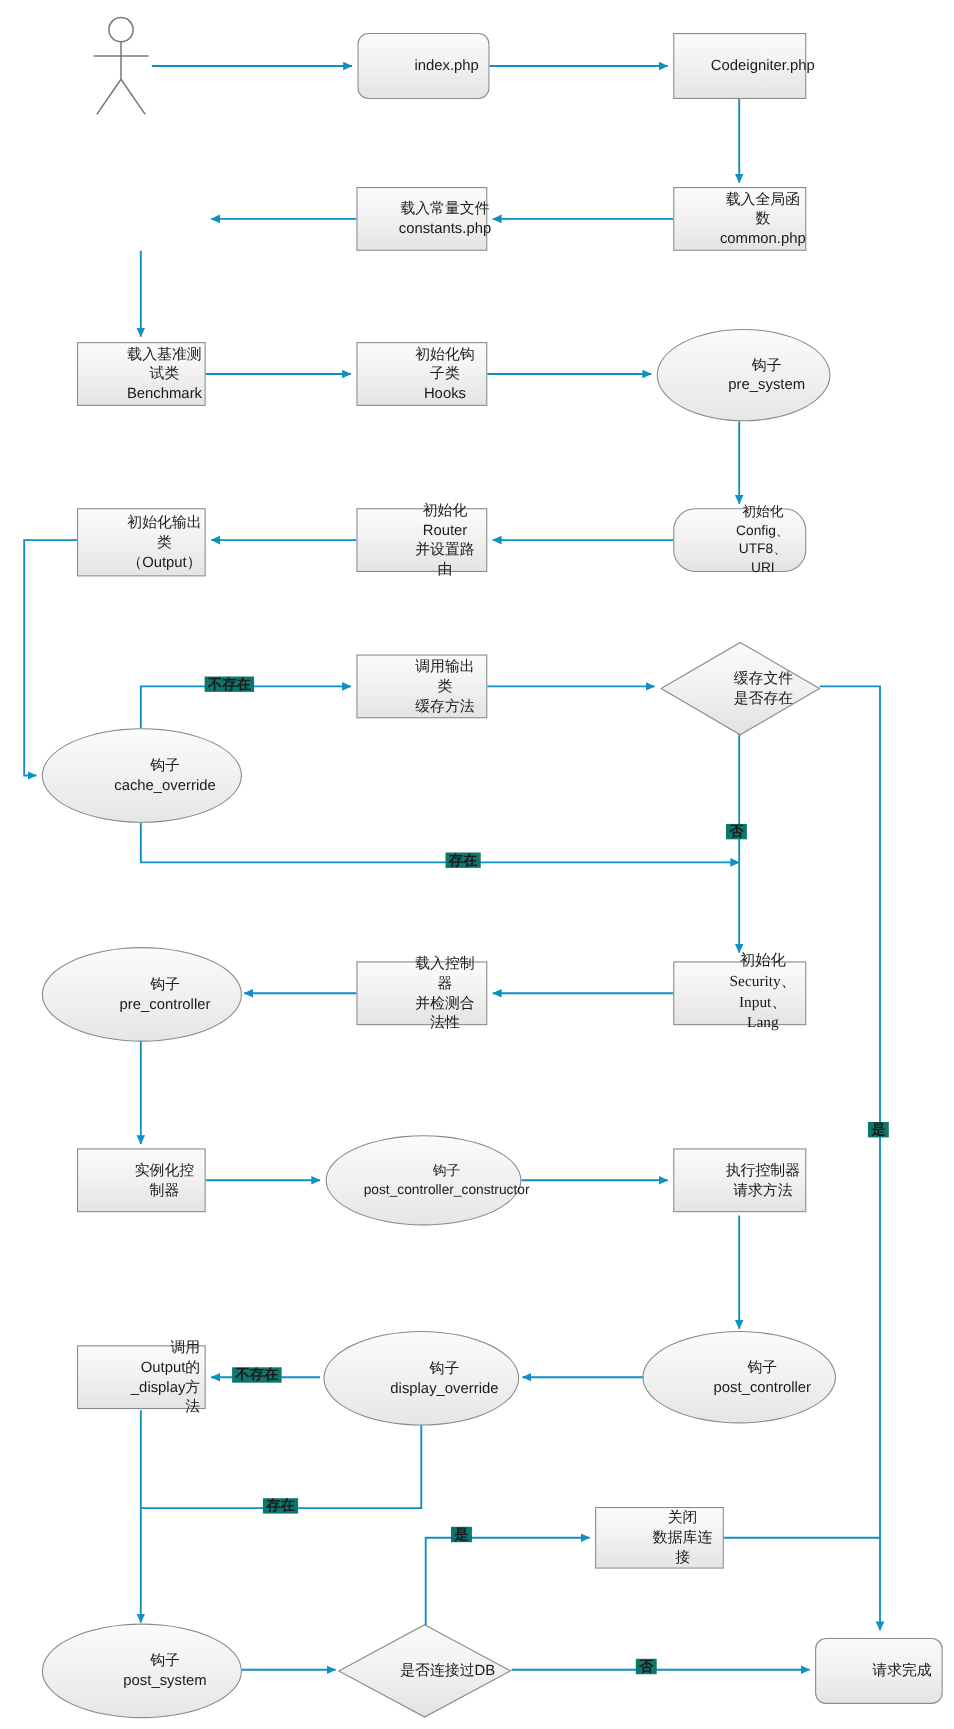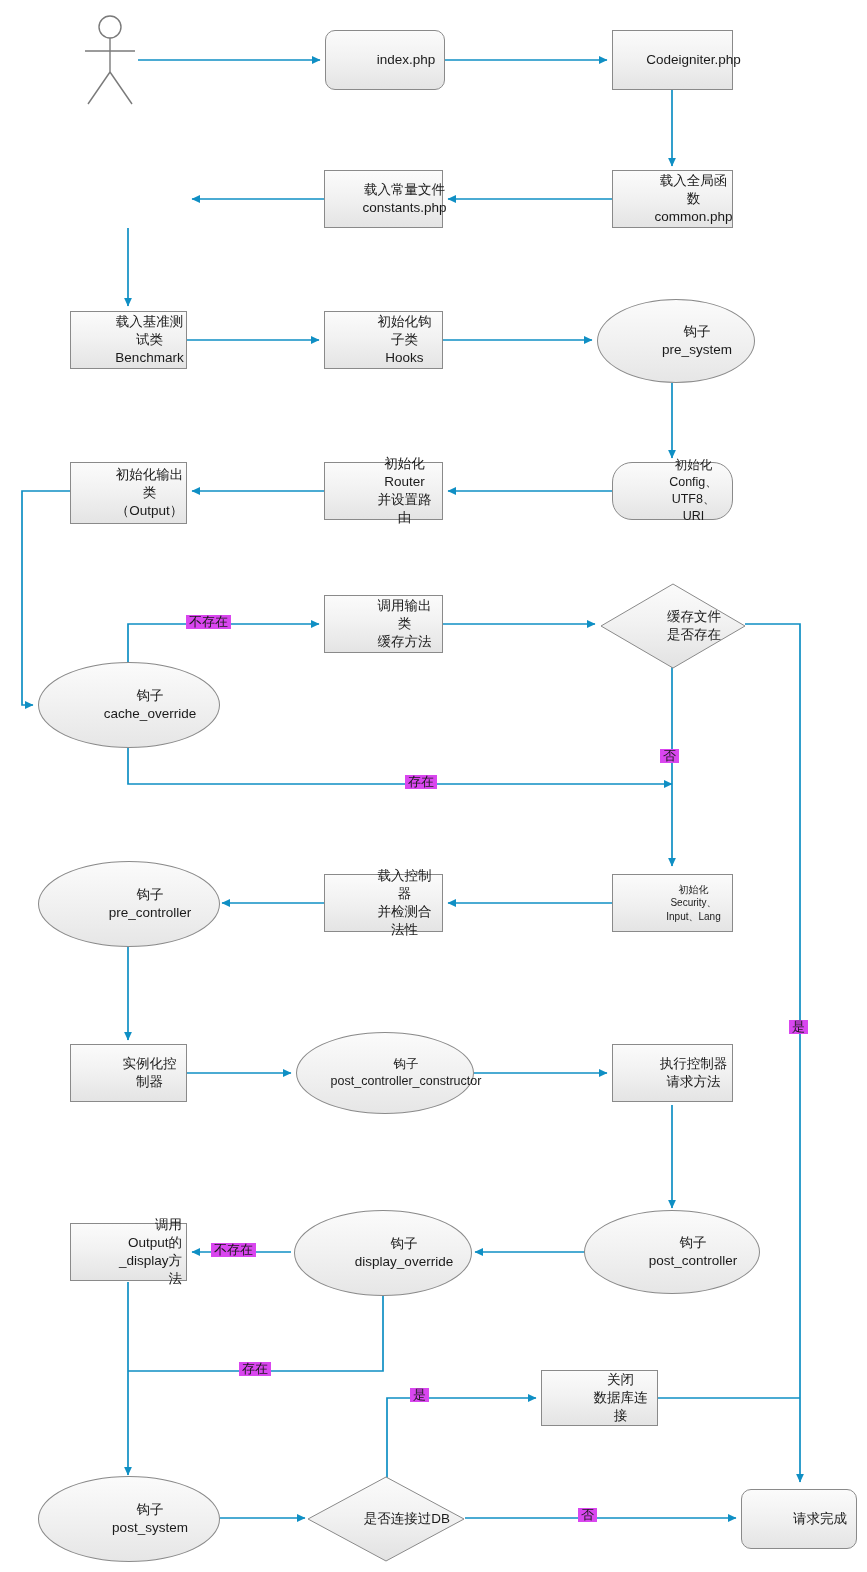--- a/index.html
+++ b/index.html
@@ -62,25 +62,26 @@
   
   .n-diamond {
     background: transparent;
     border: none;
     align-items: center;
   }
   .edge-label {
     position: absolute;
     font-size: 13px;
     color: #1a1a1a;
-    background: #d946ef;
+    background: #0f766e;
     padding: 0 3px;
     z-index: 4;
     white-space: nowrap;
     line-height: 1.1;
+    font-weight: bold;
   }
   .actor {
     position: absolute;
     z-index: 3;
   }
 </style>
 </head>
 <body>
 
 <div id="canvas">
@@ -240,21 +241,21 @@
     <span class="lbl">调用输出类
 缓存方法</span>
   </div>
 
   <div class="node n-diamond" style="left:598px; top:582px; width:150px; height:88px;">
     <span class="lbl">缓存文件
 是否存在</span>
   </div>
 
   <div class="node n-rect" style="left:612px; top:874px; width:121px; height:58px;">
-    <span class="lbl" style="font-size:10px;">初始化Security、
+    <span class="lbl" style="font-size:14px;font-family:Liberation Serif, serif;">初始化Security、
 Input、Lang</span>
   </div>
 
   <div class="node n-rect" style="left:324px; top:874px; width:119px; height:58px;">
     <span class="lbl">载入控制器
 并检测合法性</span>
   </div>
 
   <div class="node n-ellipse" style="left:38px; top:861px; width:182px; height:86px;">
     <span class="lbl">钩子

